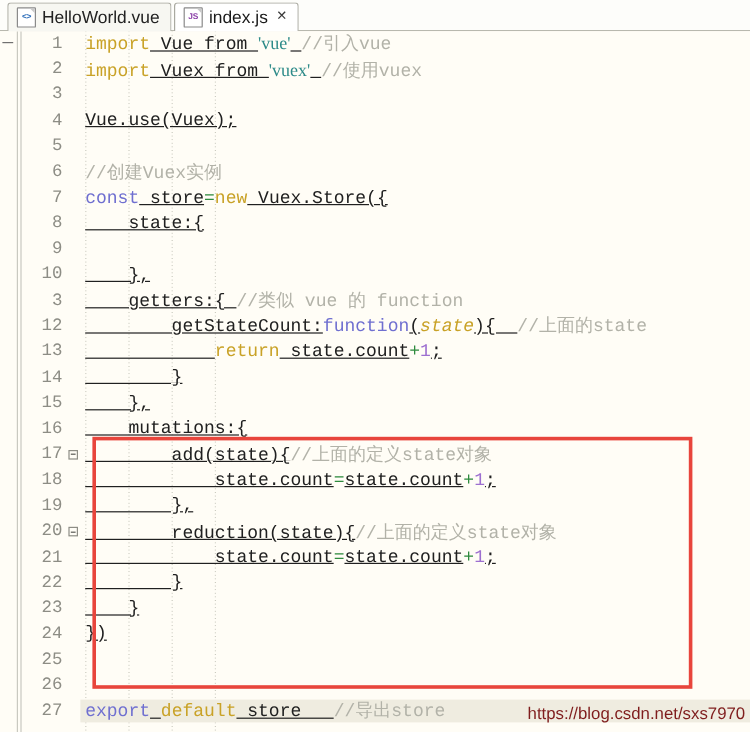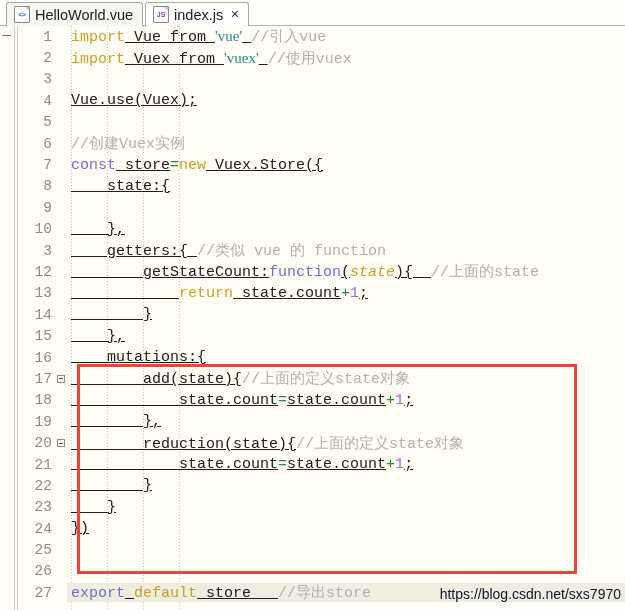--- a/index.html
+++ b/index.html
@@ -219,21 +219,21 @@
     box-sizing: border-box;
     pointer-events: none;
   }
 
   
   .watermark {
     position: absolute;
     right: 4px;
     bottom: 8px;
     font-size: 14px;
-    color: #0f172a;
+    color: #7f1d1d;
     font-family: "Liberation Sans", sans-serif;
     user-select: none;
     white-space: nowrap;
   }
 </style>
 </head>
 <body>
 
 <div id="app">
 

